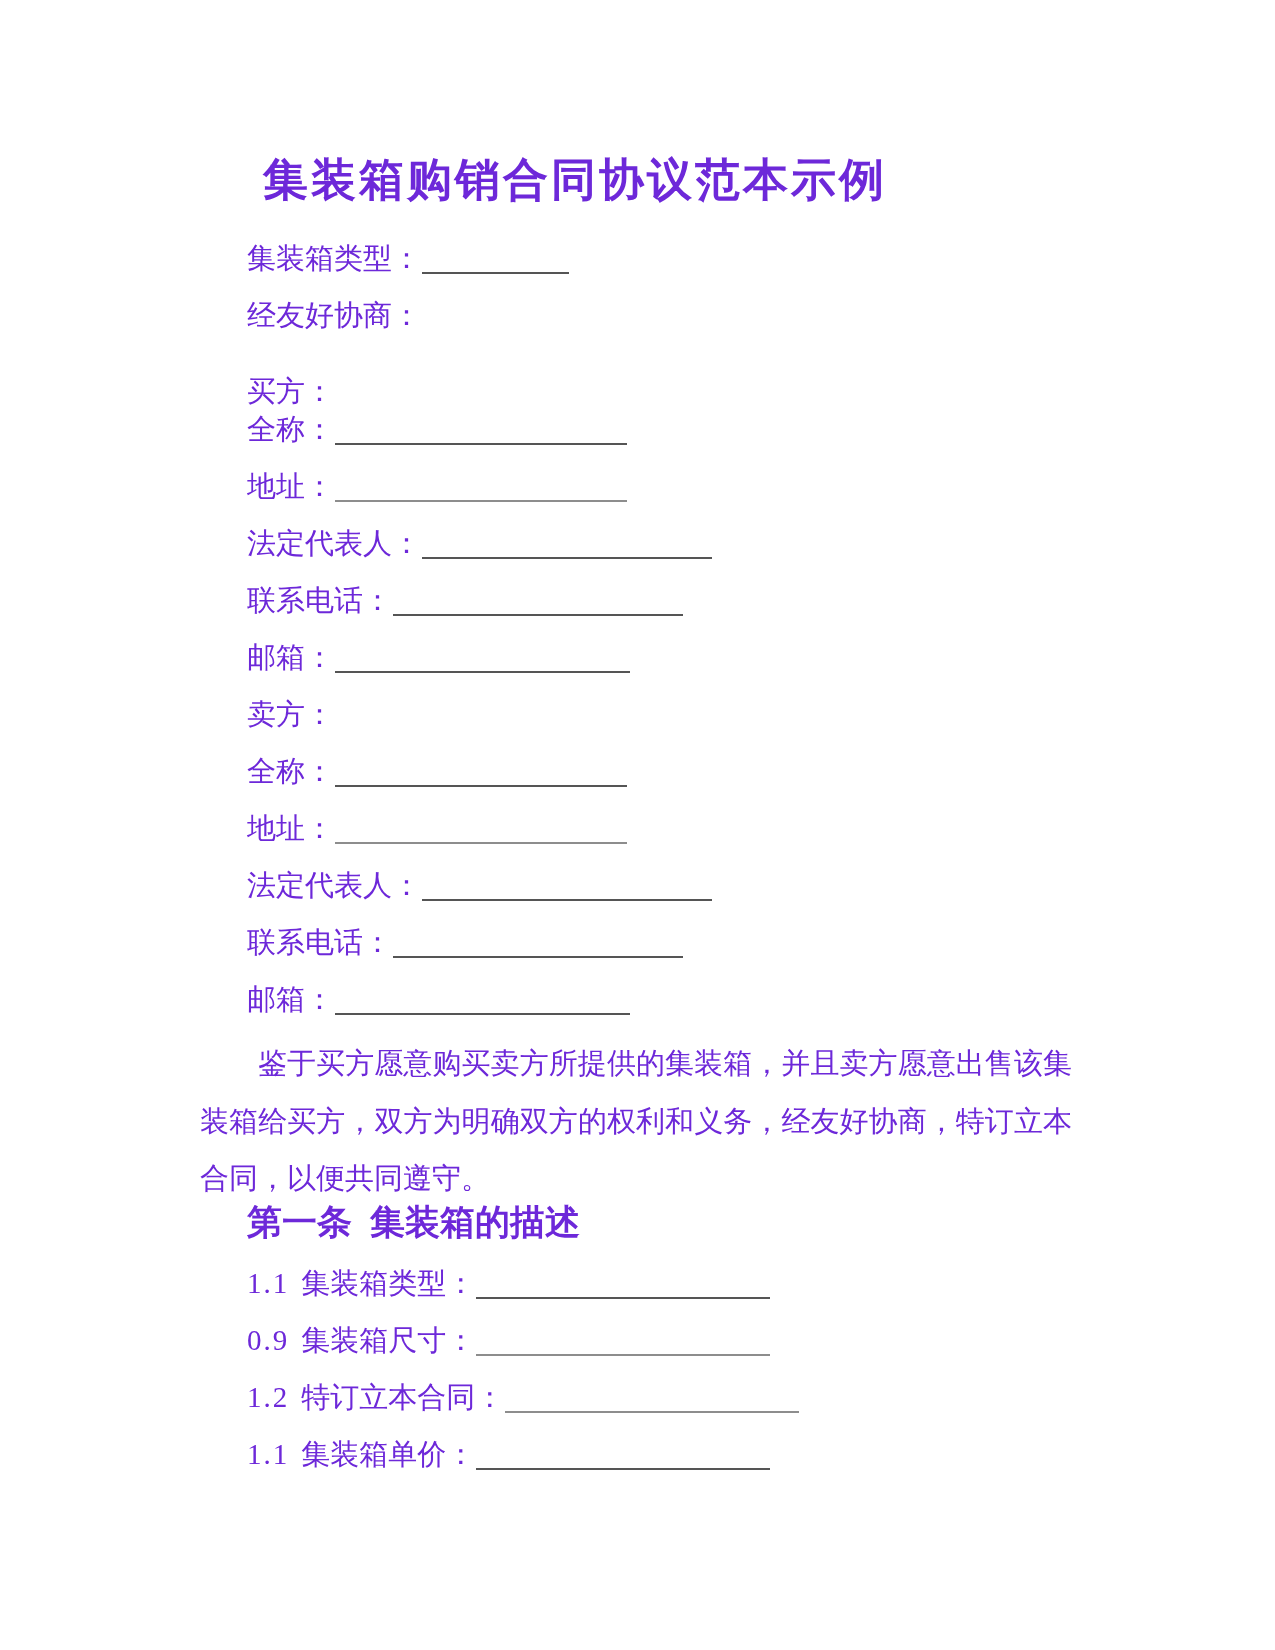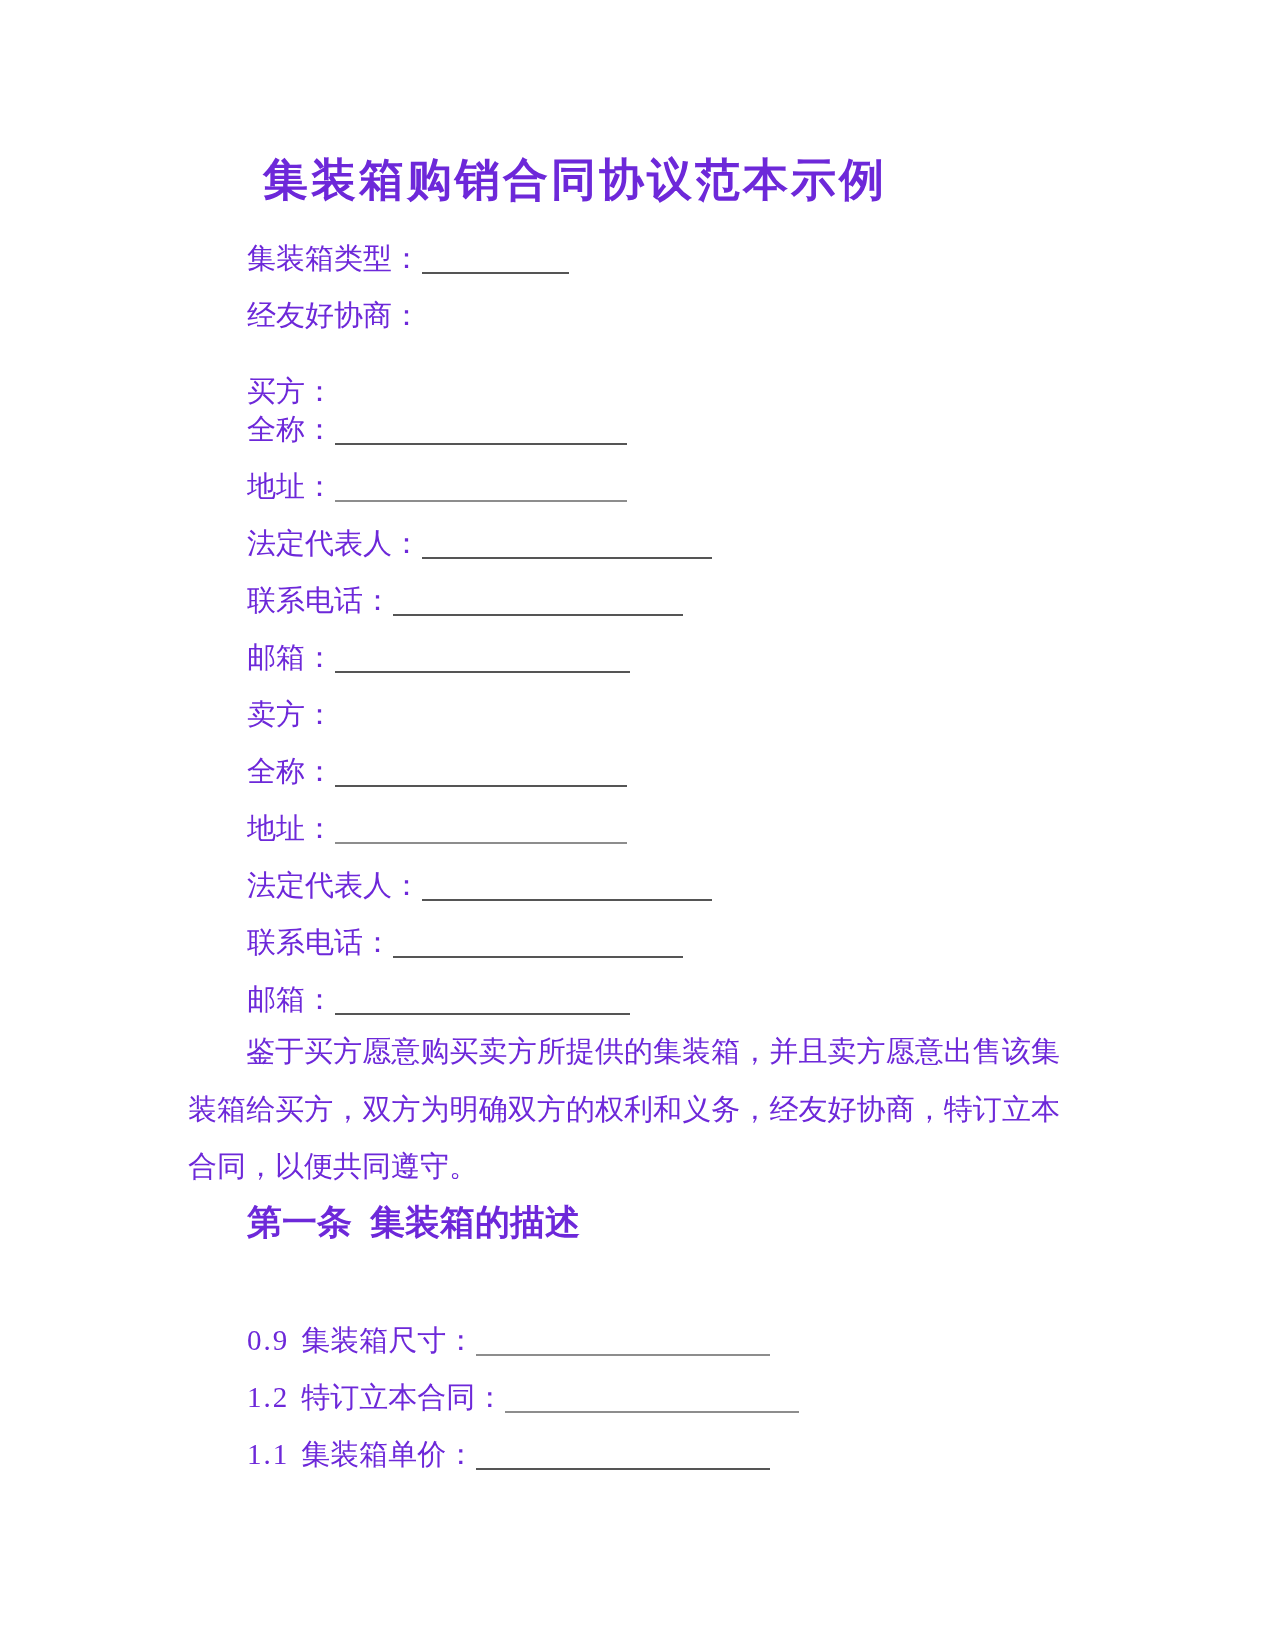--- a/index.html
+++ b/index.html
@@ -43,21 +43,21 @@
   .w147 { width: 147px; }
   .w290 { width: 290px; }
   .w292 { width: 292px; }
   .w294 { width: 294px; }
   .w295 { width: 295px; }
   .preamble {
     position: absolute;
     left: 188px;
     top: 1023px;
     width: 872px;
-    margin: 0;
+    margin: 12px;
     font-size: 29px;
     line-height: 57.5px;
     text-indent: 58px;
     text-align: justify;
   }
   .heading {
     position: absolute;
     left: 247px;
     top: 1206px;
     font-size: 35px;
@@ -99,20 +99,21 @@
   <div class="row" style="top:868px"><span class="lbl">法定代表人：</span><span class="ul w290"></span></div>
 
   <div class="row" style="top:925px"><span class="lbl">联系电话：</span><span class="ul w290"></span></div>
 
   <div class="row" style="top:982px"><span class="lbl">邮箱：</span><span class="ul w295"></span></div>
 
   <p class="preamble">鉴于买方愿意购买卖方所提供的集装箱，并且卖方愿意出售该集装箱给买方，双方为明确双方的权利和义务，经友好协商，特订立本合同，以便共同遵守。</p>
 
   <div class="heading"><span>第一条</span><span class="ht">集装箱的描述</span></div>
 
+  <div class="row" style="top:1266px"><span class="num">1.1</span><span class="lbl">集装箱类型：</span><span class="ul w294"></span></div>
 
   <div class="row" style="top:1323px"><span class="num">0.9</span><span class="lbl">集装箱尺寸：</span><span class="ul w294 ul-light"></span></div>
 
   <div class="row" style="top:1380px"><span class="num">1.2</span><span class="lbl">特订立本合同：</span><span class="ul w294 ul-light"></span></div>
 
   <div class="row" style="top:1437px"><span class="num">1.1</span><span class="lbl">集装箱单价：</span><span class="ul w294"></span></div>
 
 </div>
 
 </body></html>

